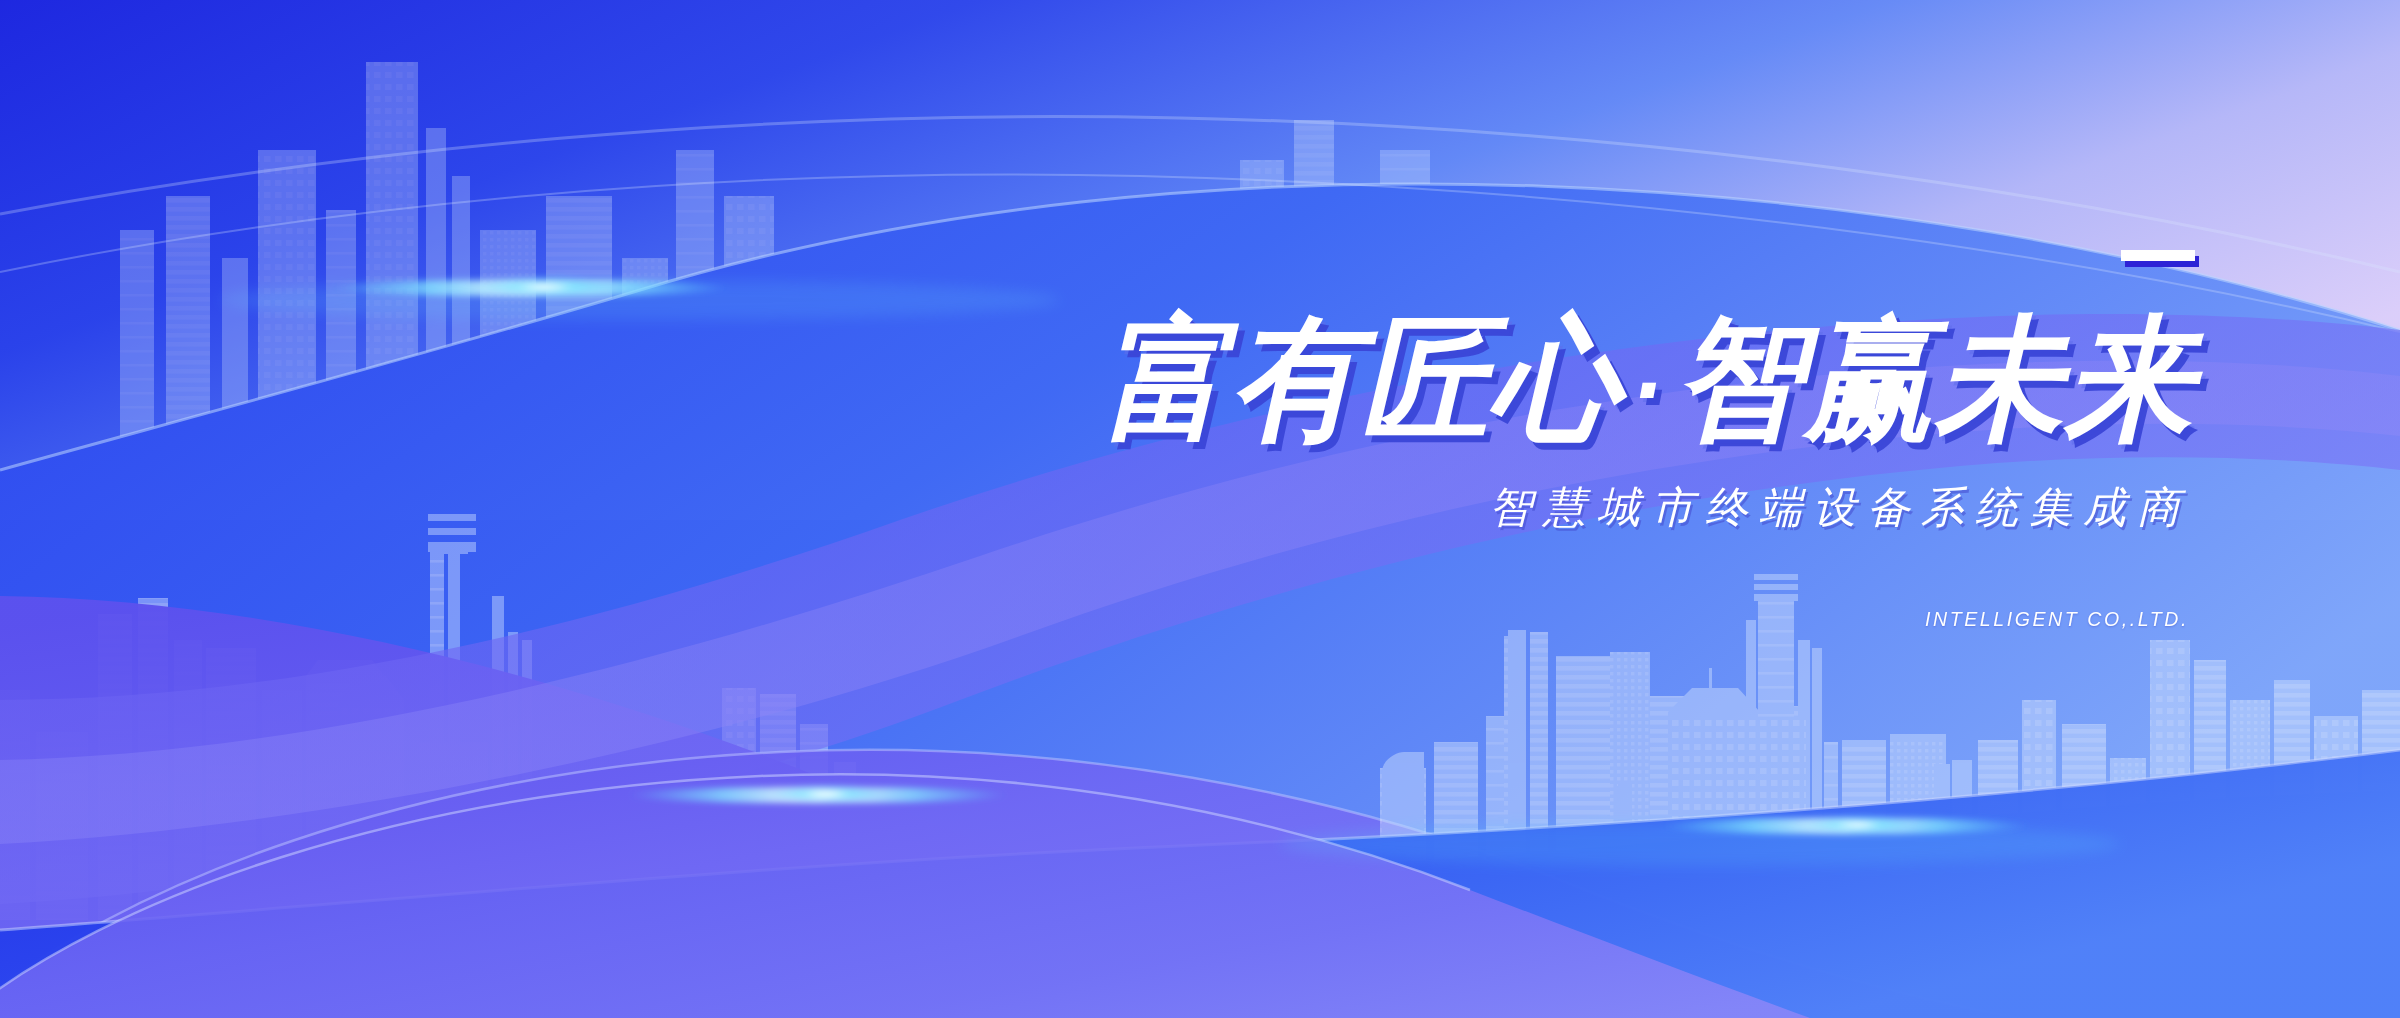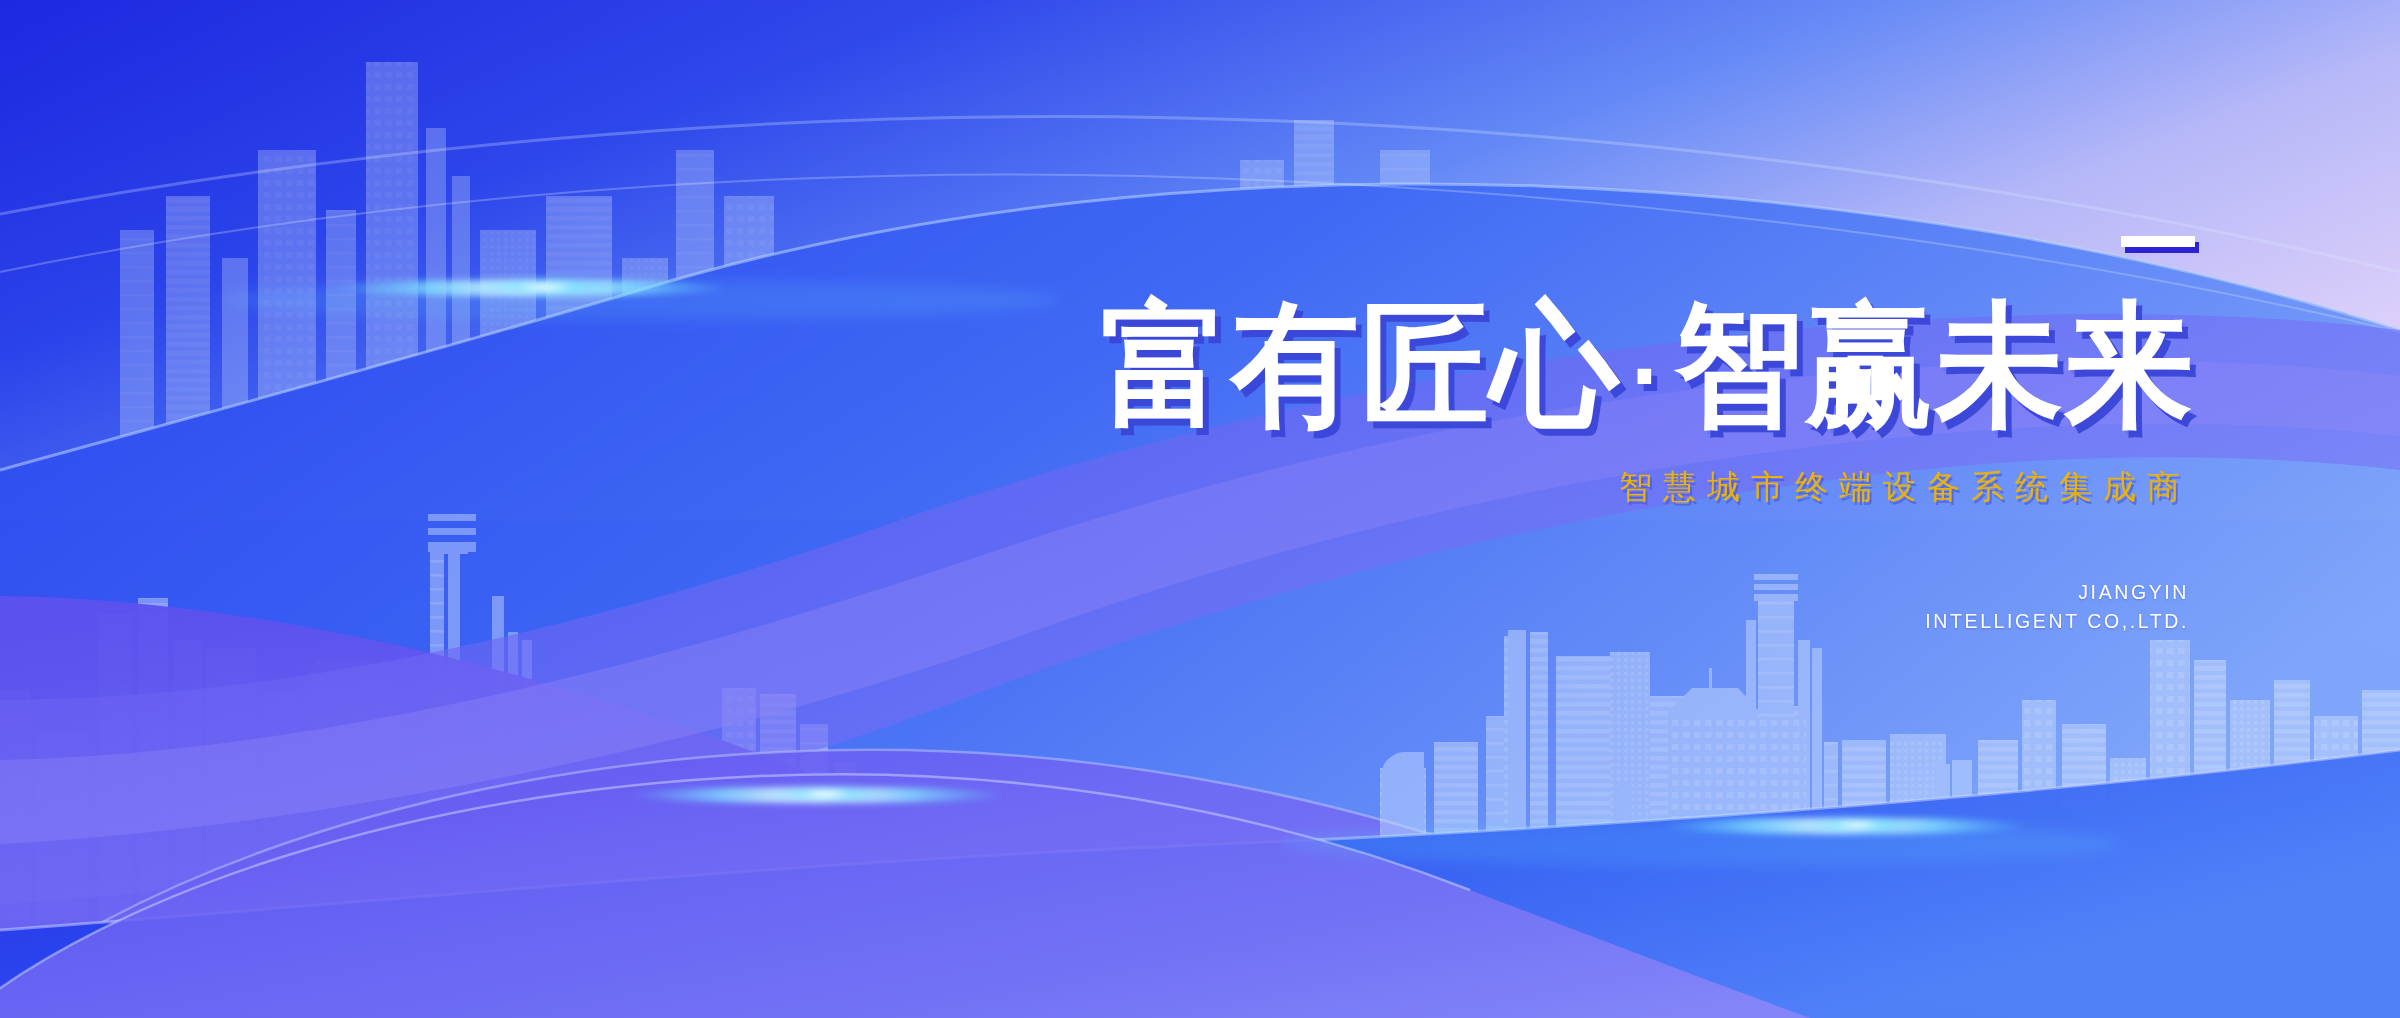--- a/index.html
+++ b/index.html
@@ -11,24 +11,25 @@
     overflow:hidden;
     font-family:"Liberation Sans","DejaVu Sans",sans-serif;
     background:#2a3ae6;
   }
   #bgsvg{position:absolute;inset:0;width:2400px;height:1018px;display:block;}
 
   
   .text-block{
     position:absolute;
     right:205px;
-    top:236px;
+    top:250px;
     width:1200px;
     text-align:right;
     z-index:40;
+    font-style:italic;
   }
   .dash-wrap{
     display:flex;justify-content:flex-end;
     margin-bottom:58px;
   }
   .dash{
     position:relative;
     width:74px;height:11px;
     background:#ffffff;
     box-shadow:4px 6px 0 0 #2d23d6;
@@ -47,23 +48,23 @@
     transform:scaleY(1.06);
     transform-origin:right bottom;
   }
   .main-title .dot{
     font-size:96px;
     vertical-align:middle;
     padding:0 10px;
   }
   .sub-title{
     margin:32px 0 0 0;
-    font-size:33px;
+    font-size:43px;
     font-weight:300;
-    color:#eab308;
+    color:#ffffff;
     letter-spacing:11px;
     white-space:nowrap;
     padding-right:4px;
     text-shadow:2px 3px 0 rgba(70,80,210,.60);
   }
   .company{
     margin-top:68px;
     padding-right:6px;
     color:#ffffff;
     font-size:19.5px;
@@ -406,19 +407,18 @@
 
     <div class="dash-wrap">
       <div class="dash"></div>
     </div>
 
     <h1 class="main-title"><span>富有匠心</span><span class="dot">·</span><span>智赢未来</span></h1>
 
     <p class="sub-title">智慧城市终端设备系统集成商</p>
 
     <div class="company">
-      <div>JIANGYIN</div>
       <div>INTELLIGENT CO,.LTD.</div>
     </div>
 
   </div>
 
 </div>
 
 </body></html>

